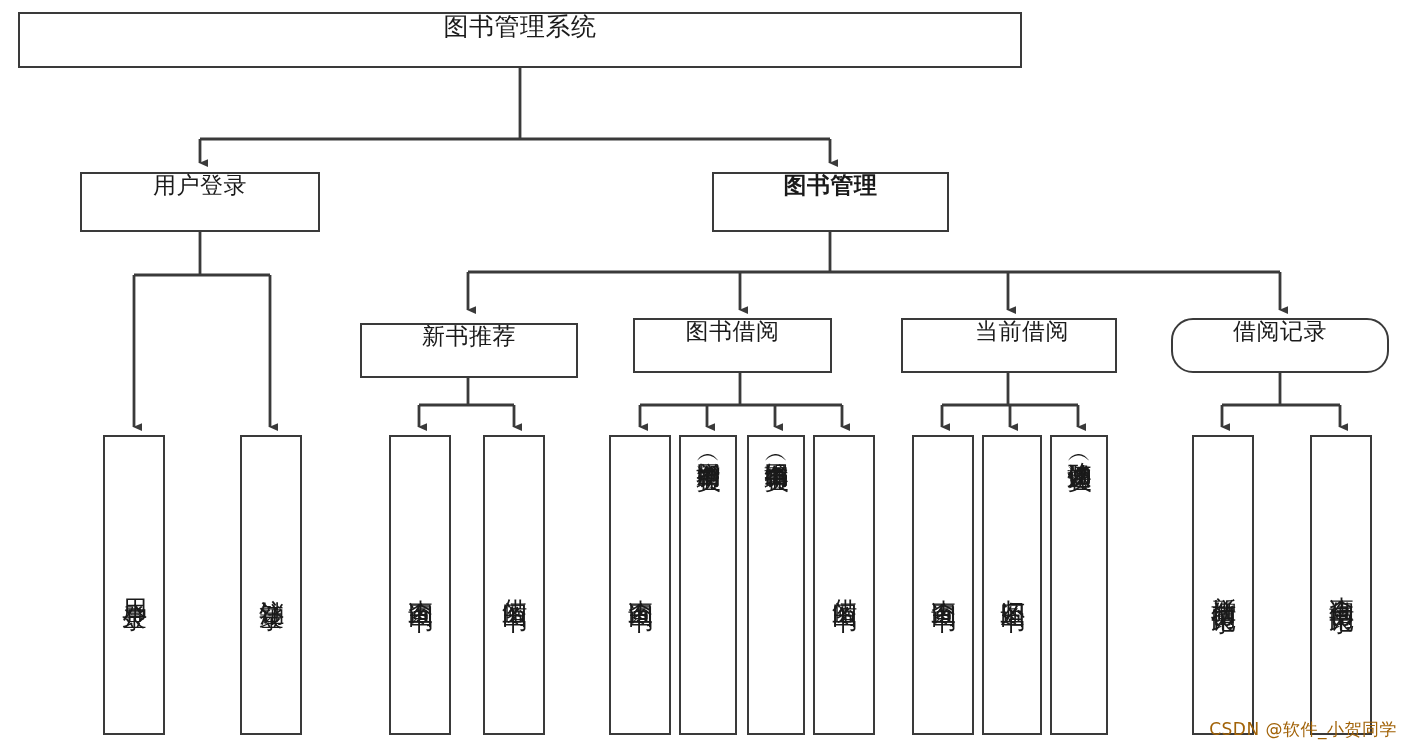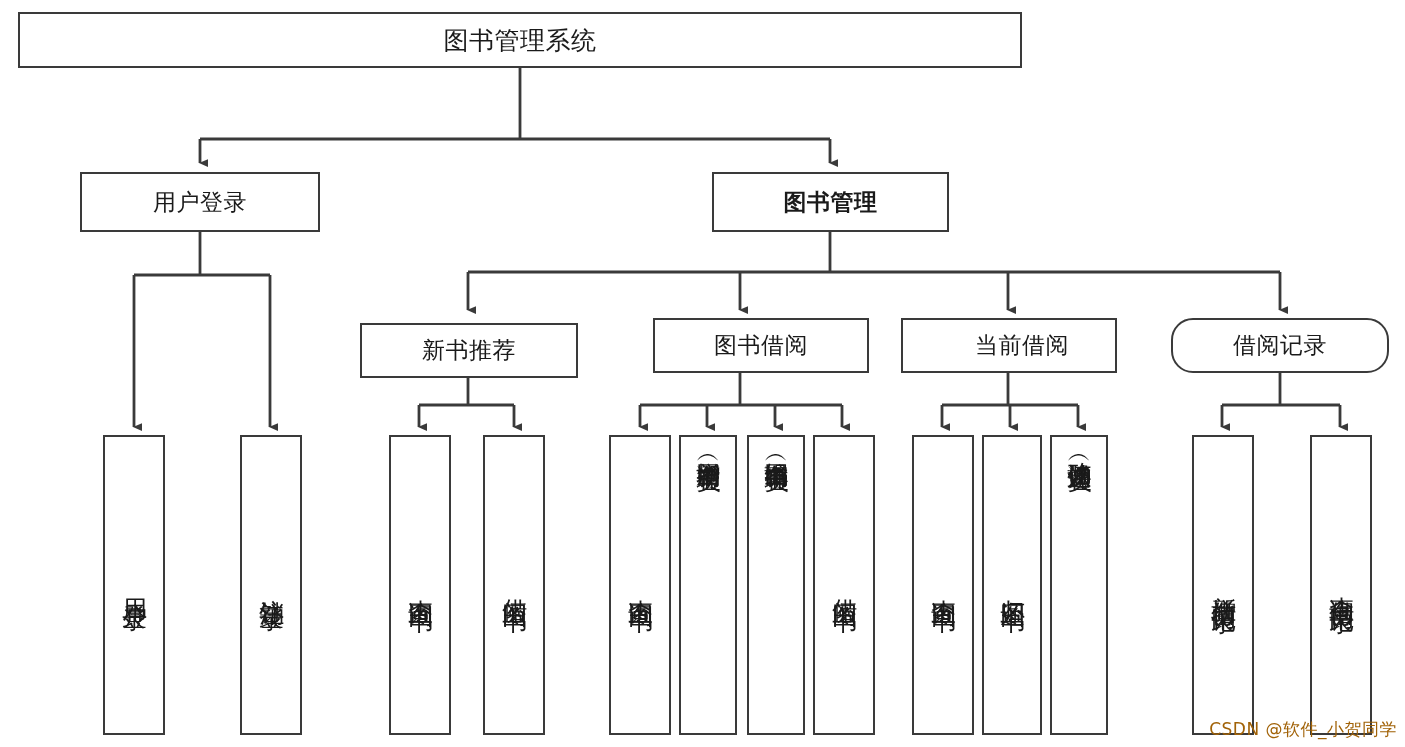--- a/index.html
+++ b/index.html
@@ -25,21 +25,21 @@
     width: 1405px;
     height: 747px;
     pointer-events: none;
   }
   .node {
     position: absolute;
     box-sizing: border-box;
     border: 2.5px solid #3a3a3a;
     background: #ffffff;
     display: flex;
-    align-items: center;
+    align-items: flex-start;
     justify-content: center;
     color: #1a1a1a;
   }
   .node-label {
     display: block;
     text-align: center;
     line-height: 1.0;
     white-space: pre;
   }
   
@@ -148,21 +148,21 @@
   </div>
 
   <div class="node horiz" style="left:712px; top:172px; width:237px; height:60px;font-weight:bold;">
     <span class="node-label">图书管理</span>
   </div>
 
   <div class="node horiz" style="left:360px; top:323px; width:218px; height:55px;">
     <span class="node-label">新书推荐</span>
   </div>
 
-  <div class="node horiz" style="left:633px; top:318px; width:216px; height:55px;margin-left:20px;">
+  <div class="node horiz" style="left:633px; top:318px; width:199px; height:55px;">
     <span class="node-label">图书借阅</span>
   </div>
 
   <div class="node horiz" style="left:901px; top:318px; width:216px; height:55px;padding-left:26px;">
     <span class="node-label">当前借阅</span>
   </div>
 
   <div class="node horiz" style="left:1171px; top:318px; width:218px; height:55px;border-radius:22px;">
     <span class="node-label">借阅记录</span>
   </div>

